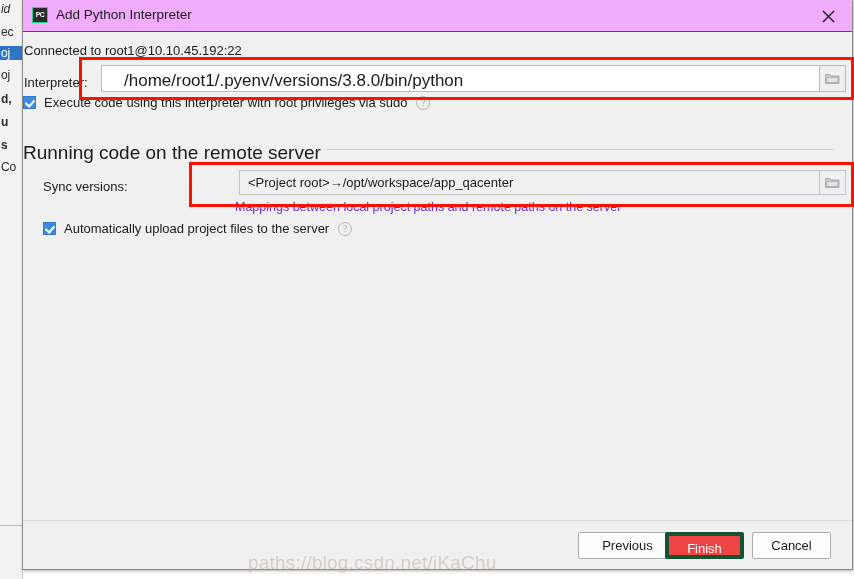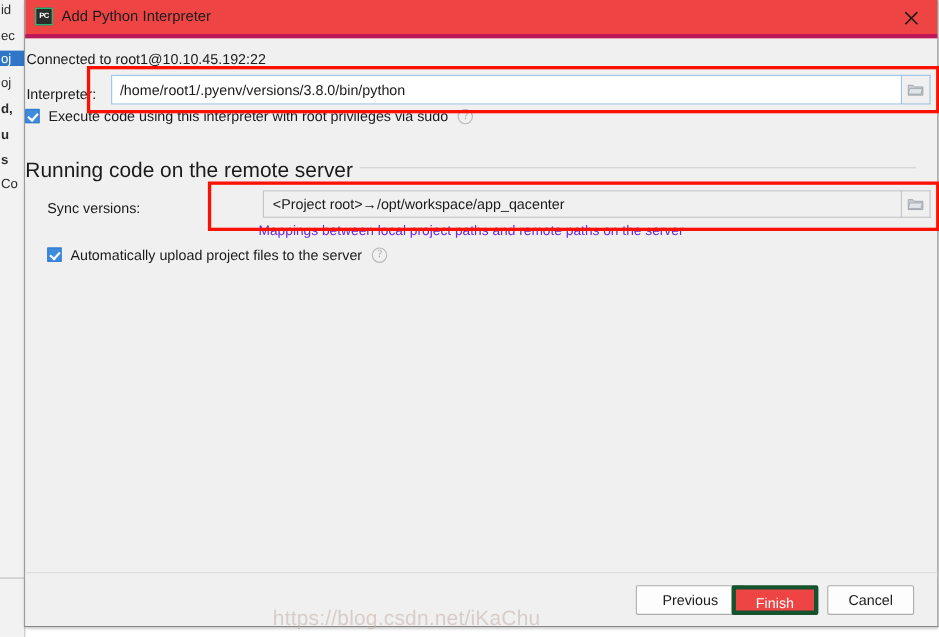--- a/index.html
+++ b/index.html
@@ -67,22 +67,22 @@
     border: 1px solid #8a8a8a;
     border-top: none;
     box-sizing: border-box;
     box-shadow: 1px 1px 3px rgba(0,0,0,0.30);
   }
 
   
   #titlebar {
     position: relative;
     height: 31px;
-    background: #ef4444;
-    border-bottom: 4px solid #be185d;
+    background: #f0abfc;
+    border-bottom: 1px solid #be185d;
   }
   #app-icon {
     position: absolute;
     left: 9px; top: 7px;
     width: 16px; height: 16px;
     background: #2b2b2b;
     border: 1.5px solid #21d789;
     box-sizing: border-box;
     font-size: 7px;
     font-weight: bold;
@@ -146,22 +146,22 @@
   #interpreter-input {
     position: absolute;
     left: 78px; top: 33px;
     width: 719px; height: 27px;
     background: #ffffff;
     border: 1px solid #9dc3e6;
     box-sizing: border-box;
   }
   #interpreter-value {
     position: absolute;
-    left: 7px; top: 5px;
-    font-size: 13px;
+    left: 22px; top: 5px;
+    font-size: 17px;
     color: #1a1a1a;
     white-space: nowrap;
   }
   #interpreter-browse {
     position: absolute;
     left: 797px; top: 33px;
     width: 26px; height: 27px;
     background: #f0f0f0;
     border: 1px solid #9dc3e6;
     border-left: none;
@@ -308,21 +308,21 @@
     z-index: 9;
     pointer-events: none;
     letter-spacing: 0.2px;
   }
 </style>
 </head>
 <body>
 
 <div id="backdrop">
   <div id="bg-strip">
-    <div class="bg-frag" style="top:2px;">id</div>
+    <div class="bg-frag" style="top:2px;font-style:italic;">id</div>
     <div class="bg-frag" style="top:25px;">ec</div>
     <div class="bg-frag sel" style="top:46px;">oj</div>
     <div class="bg-frag" style="top:68px;">oj</div>
     <div class="bg-frag bold" style="top:92px;">d,</div>
     <div class="bg-frag bold" style="top:115px;">u</div>
     <div class="bg-frag bold" style="top:138px;">s</div>
     <div class="bg-frag" style="top:160px;">Co</div>
     <div id="bg-bottom-line"></div>
   </div>
 </div>
@@ -389,13 +389,13 @@
     <div class="redbox" id="redbox-sync"></div>
   </div>
 
   <div id="buttonbar">
     <div class="btn" id="btn-previous">Previous</div>
     <div class="btn" id="btn-finish">Finish</div>
     <div class="btn" id="btn-cancel">Cancel</div>
   </div>
 </div>
 
-<div id="watermark">https://blog.csdn.net/iKaChu</div>
+<div id="watermark">paths://blog.csdn.net/iKaChu</div>
 
 </body></html>

